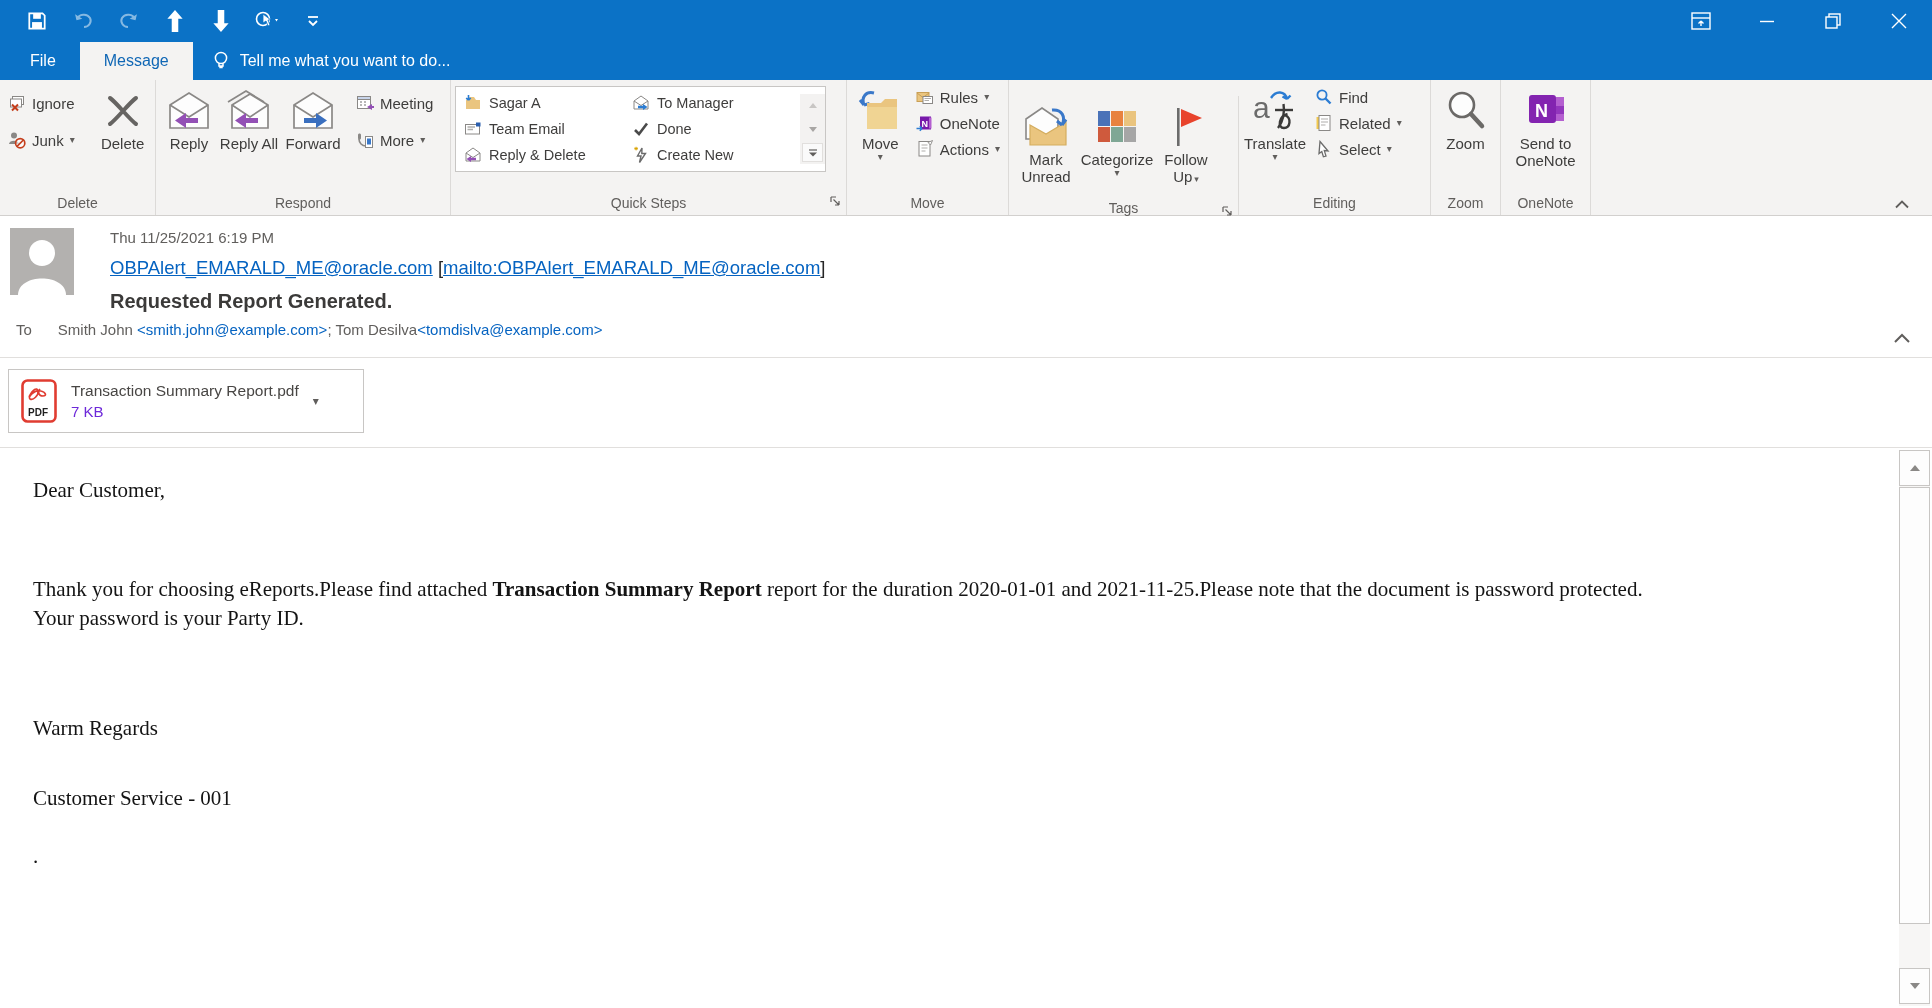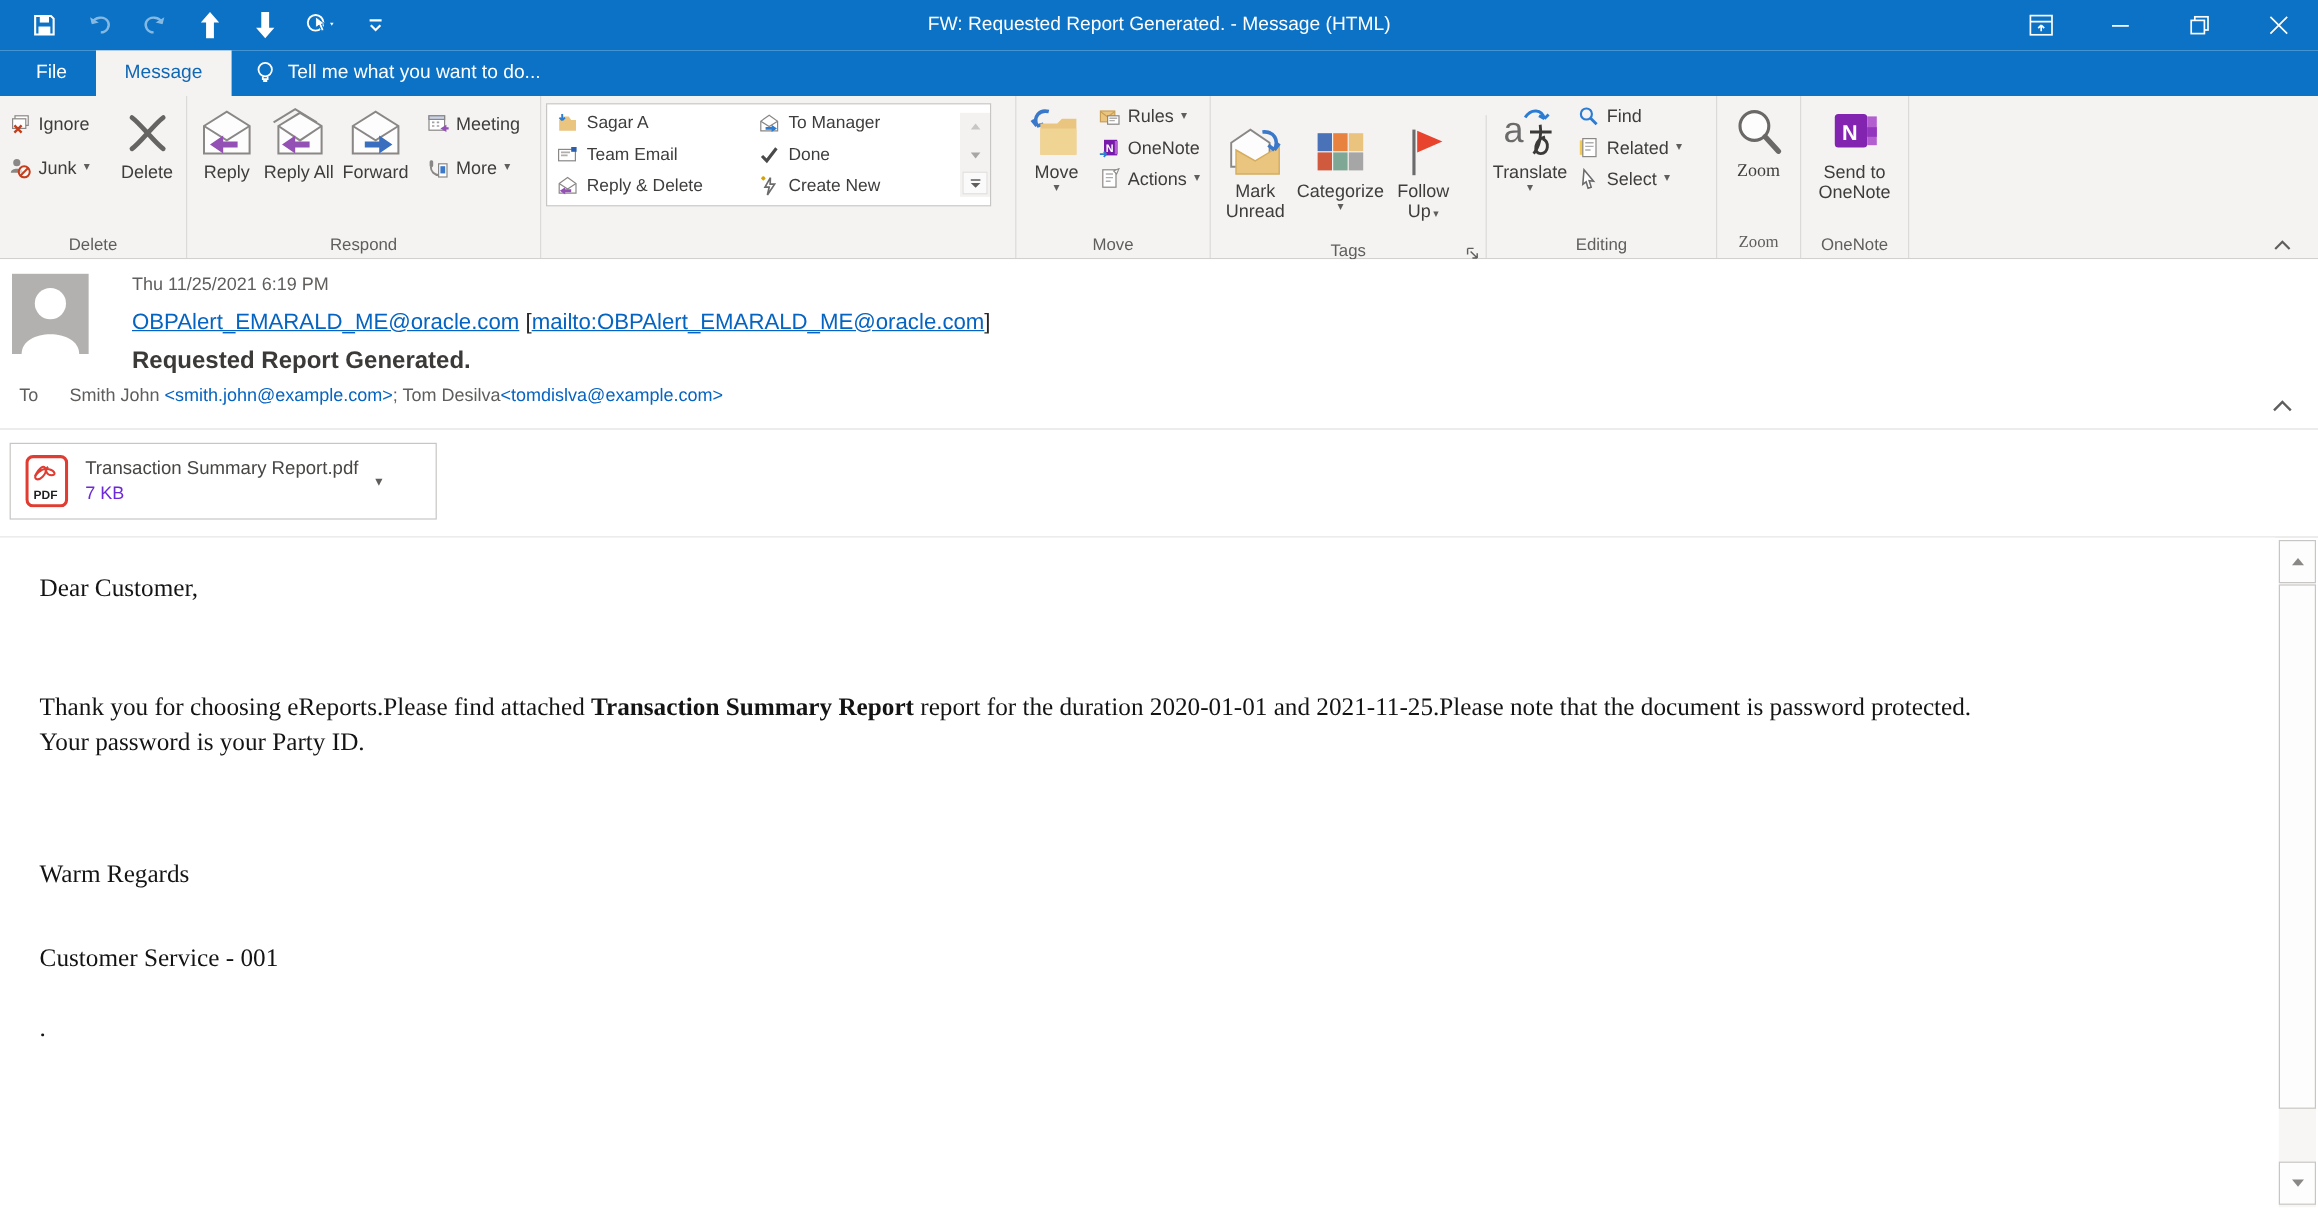--- a/index.html
+++ b/index.html
@@ -126,21 +126,20 @@
             <path d="M21 9 l3 0 -1.5 2.5 Z" fill="#fff"></path>
           </svg>
       </div>
       <div class="qat-btn">
         <svg width="18" height="18" viewBox="0 0 18 18">
             <path d="M4 5 H14" stroke="#fff" stroke-width="1.8"></path>
             <path d="M5 9 L9 13 L13 9" fill="none" stroke="#fff" stroke-width="1.8"></path>
           </svg>
       </div>
     </div>
-    <div class="win-title">FW: Requested Report Generated. - Message (HTML)</div>
     <div class="winctl">
       <div class="winctl-btn">
         <svg width="26" height="26" viewBox="0 0 26 26">
             <rect x="4" y="5" width="18" height="16" fill="none" stroke="#fff" stroke-width="1.4"></rect>
             <path d="M4 10 H22" stroke="#fff" stroke-width="1.4"></path>
             <path d="M13 18 V13 M13 13 L10.5 15.5 M13 13 L15.5 15.5" stroke="#fff" stroke-width="1.4" fill="none"></path>
           </svg>
       </div>
       <div class="winctl-btn">
         <svg width="26" height="26" viewBox="0 0 26 26">
@@ -336,20 +335,29 @@
               </div>
               <div class="qss-btn">
                 <svg width="10" height="10" viewBox="0 0 10 10">
                     <path d="M1 2 H9" stroke="#605e5c" stroke-width="1.2"></path>
                     <path d="M1 4.5 L5 8.5 L9 4.5 Z" fill="#605e5c"></path>
                   </svg>
               </div>
             </div>
           </div>
         </div>
+        <div class="glabel">
+          <span>Quick Steps</span>
+          <span class="launcher">
+            <svg width="12" height="12" viewBox="0 0 12 12">
+                <path d="M2 2 H7 M2 2 V7" stroke="#605e5c" stroke-width="1.2" fill="none"></path>
+                <path d="M4.5 4.5 L10 10 M10 10 V6 M10 10 H6" stroke="#605e5c" stroke-width="1.2" fill="none"></path>
+              </svg>
+          </span>
+        </div>
       </div>
 
       <div class="group" style="width:162px;">
         <div class="gcontent">
           <div class="lbtn" style="width:60px;">
             <span class="licon">
               <svg width="46" height="44" viewBox="0 0 46 44">
                   <path d="M17 4 C9 2 4 8 7 16 M7 16 L3 11 M7 16 L12.5 14.5" stroke="#3a78c9" stroke-width="3" fill="none"></path>
                   <path d="M10 14 H24 L28 10 H40 V40 H10 Z" fill="#eac57f"></path>
                   <path d="M10 18 H40 V40 H10 Z" fill="#f0d493"></path>
@@ -482,21 +490,21 @@
               <span>Select</span>
               <span class="caret">▾</span>
             </div>
           </div>
         </div>
         <div class="glabel">
             <span>Editing</span>
           </div>
       </div>
 
-      <div class="group" style="width:70px;font-family:Liberation Serif, serif;">
+      <div class="group" style="width:70px;">
         <div class="gcontent" style="justify-content:center;">
           <div class="lbtn" style="width:60px;">
             <span class="licon">
               <svg width="46" height="46" viewBox="0 0 46 46">
                   <circle cx="19" cy="17" r="12" fill="#fdfdfd" stroke="#6b6967" stroke-width="2.6"></circle>
                   <path d="M28 26 L39 38" stroke="#6b6967" stroke-width="4.5" stroke-linecap="round"></path>
                 </svg>
             </span>
             <span class="llabel">Zoom</span>
           </div>

